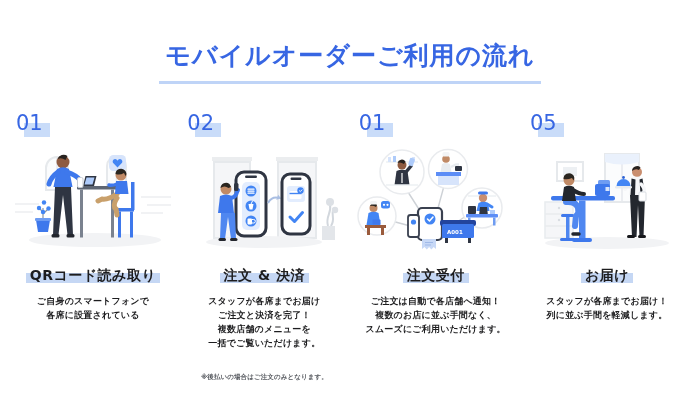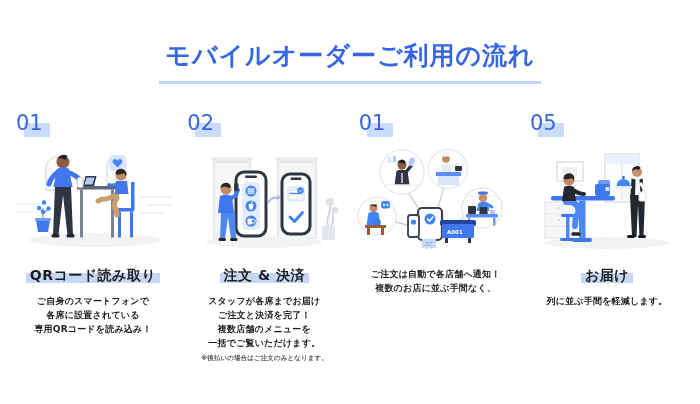--- a/index.html
+++ b/index.html
@@ -58,21 +58,21 @@
     padding:0 4px;
     background:linear-gradient(to bottom,transparent 40%,var(--highlight) 40%,var(--highlight) 97%,transparent 97%);
   }
   .desc{
     margin-top:14px;
     font-size:9px;font-weight:700;color:var(--text);
     line-height:1.55;text-align:center;letter-spacing:0.2px;
   }
   .desc .para2{}
   .note{
-    margin-top:2px;
+    margin-top:21px;
     font-size:6.5px;font-weight:700;color:var(--note);
     text-align:center;letter-spacing:0.1px;
   }
 </style>
 </head>
 <body>
 
 <div class="page">
 
   <header>
@@ -148,21 +148,20 @@
             </g>
             <path d="M23 78 h14 l-2 12 h-10 z" fill="#3E78EC"></path>
             <rect x="22" y="76" width="16" height="3" rx="1" fill="#6E9CF2"></rect>
           </g>
         </svg>
       </div>
       <h2 class="label"><span class="hl">QRコード読み取り</span></h2>
       <div class="desc">
         <div>ご自身のスマートフォンで</div>
         <div>各席に設置されている</div>
-        <div>専用QRコードを読み込み！</div>
       </div>
     </section>
 
     <section class="step">
       <div class="num">
         <span class="num-hl"></span>
         <span class="num-text">02</span>
       </div>
       <div class="illo">
         <svg width="160" height="112" viewBox="0 0 160 112">
@@ -323,23 +322,25 @@
             <g>
               <path d="M66 97 h14 v10 l-2.3-2 -2.3 2.5 -2.3-2.5 -2.3 2.5 -2.3-2.5 -2.5 2 z" fill="#C7D8F6"></path>
               <g stroke="#9FB9E8" stroke-width="1">
                 <line x1="69" y1="100.5" x2="77" y2="100.5"></line>
                   <line x1="69" y1="103" x2="75" y2="103"></line>
               </g>
             </g>
           </g>
         </svg>
       </div>
+      <h2 class="label"><span class="hl">注文受付</span></h2>
       <div class="desc">
         <div>ご注文は自動で各店舗へ通知！</div>
         <div>複数のお店に並ぶ手間なく、</div>
+        <div>スムーズにご利用いただけます。</div>
       </div>
     </section>
 
     <section class="step">
       <div class="num">
         <span class="num-hl"></span>
         <span class="num-text">05</span>
       </div>
       <div class="illo">
         <svg width="160" height="112" viewBox="0 0 160 112">
@@ -396,18 +397,19 @@
               <circle cx="96.5" cy="35.5" r="1.4" fill="#2F63D4"></circle>
               <rect x="88" y="44" width="17" height="2.5" rx="1.2" fill="#E8EBEF"></rect>
             </g>
             <path d="M114 42 q4 4 3 8 l-2 2" stroke="#F6F7F9" stroke-width="3.5" fill="none" stroke-linecap="round"></path>
             <rect x="112" y="50" width="7" height="9" rx="1" fill="#fff" stroke="#D9DDE2" stroke-width="1"></rect>
           </g>
         </svg>
       </div>
       <h2 class="label"><span class="hl">お届け</span></h2>
       <div class="desc">
+        <div>スタッフが各席までお届け！</div>
         <div>列に並ぶ手間を軽減します。</div>
       </div>
     </section>
 
   </main>
 </div>
 
 </body></html>

